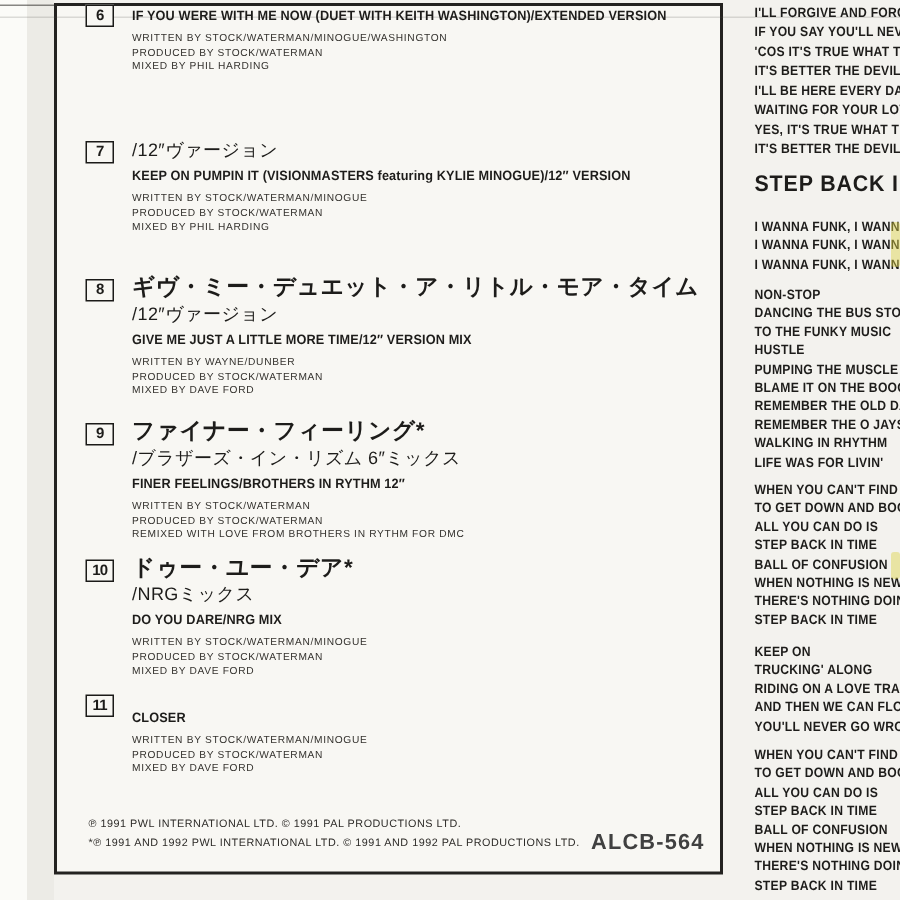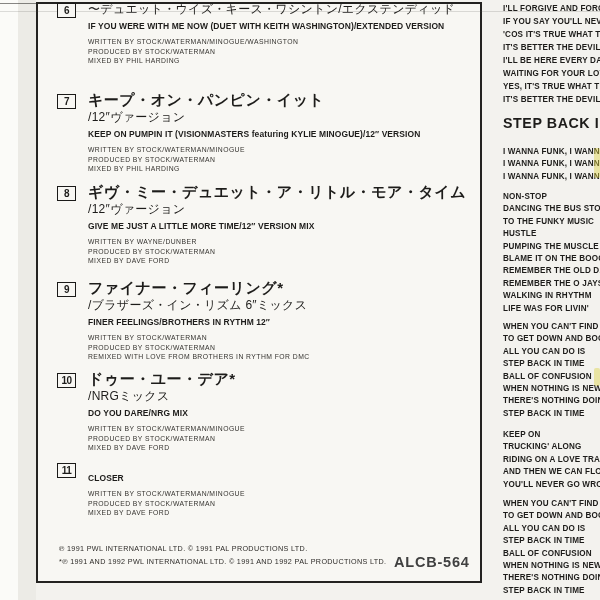--- a/index.html
+++ b/index.html
@@ -67,30 +67,28 @@
 
 <div class="left-strip"></div>
 <div class="gutter"></div>
 <div class="crease2"></div>
 
 <div class="panel"></div>
 <div class="crease"></div>
 
 <div class="track" style="top:0px">
   <div class="num">6</div>
-  <div class="jsub">〜デュエット・ウイズ・キース・ワシントン/エクステンディッド</div>
   <div class="eng">IF YOU WERE WITH ME NOW (DUET WITH KEITH WASHINGTON)/EXTENDED VERSION</div>
   <div class="credits">WRITTEN BY STOCK/WATERMAN/MINOGUE/WASHINGTON
 PRODUCED BY STOCK/WATERMAN
 MIXED BY PHIL HARDING</div>
 </div>
 
 <div class="track" style="top:91px">
   <div class="num">7</div>
-  <div class="jtitle">キープ・オン・パンピン・イット</div>
   <div class="jsub">/12″ヴァージョン</div>
   <div class="eng">KEEP ON PUMPIN IT (VISIONMASTERS featuring KYLIE MINOGUE)/12″ VERSION</div>
   <div class="credits">WRITTEN BY STOCK/WATERMAN/MINOGUE
 PRODUCED BY STOCK/WATERMAN
 MIXED BY PHIL HARDING</div>
 </div>
 
 <div class="track" style="top:183px">
   <div class="num">8</div>
   <div class="jtitle">ギヴ・ミー・デュエット・ア・リトル・モア・タイム</div>

